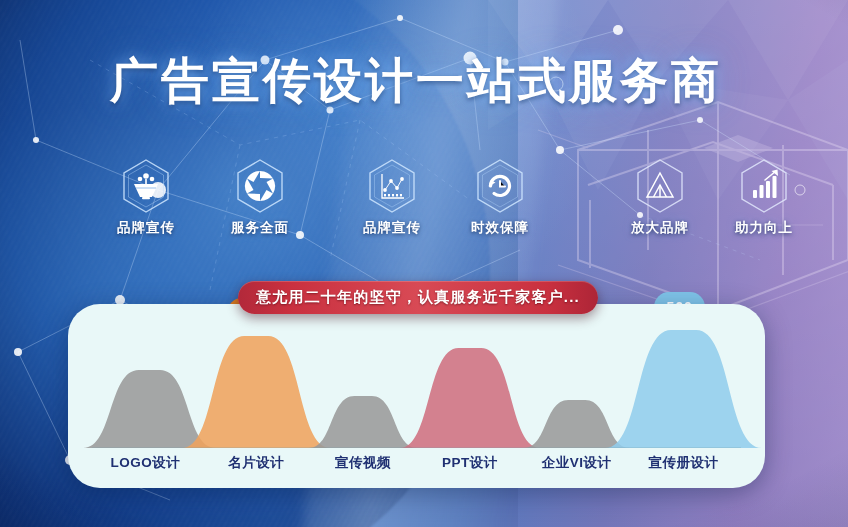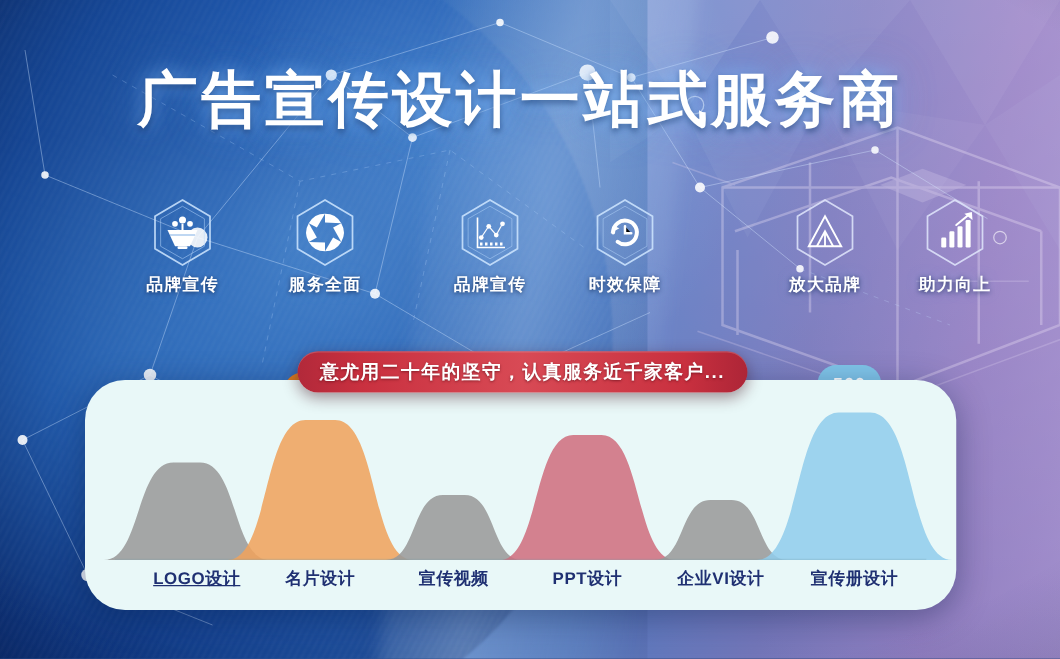--- a/index.html
+++ b/index.html
@@ -338,21 +338,21 @@
     <svg class="panel-svg" width="697" height="184" viewBox="0 0 697 184" id="chart-svg">
         <path d="M 15.179999999999993 144 C 44.986499999999985 144 40.349933333333325 66 70.8188 66 L 92.01453333333332 66 C 122.48339999999999 66 117.84683333333334 144 147.6533333333333 144 Z" fill="#9a9a9a" fill-opacity="0.88"></path>
         <path d="M 114.06493333333333 144 C 147.44821333333334 144 142.25525866666666 32 176.38038933333334 32 L 200.11961066666666 32 C 234.24474133333334 32 229.05178666666666 144 262.43506666666667 144 Z" fill="#efa35d" fill-opacity="0.88"></path>
         <path d="M 240.76926666666665 144 C 265.2105966666667 144 261.408612 92 286.39308266666666 92 L 303.77358399999997 92 C 328.7580546666666 92 324.95606999999995 144 349.39739999999995 144 Z" fill="#9a9a9a" fill-opacity="0.88"></path>
         <path d="M 331.70579999999995 144 C 363.30069 144 358.3859293333333 44 390.68292799999995 44 L 413.1504053333333 44 C 445.44740399999995 44 440.5326433333333 144 472.1275333333333 144 Z" fill="#cf7080" fill-opacity="0.88"></path>
         <path d="M 455.7606666666667 144 C 479.60586666666666 144 475.89661333333333 96 500.27170666666666 96 L 517.2282933333333 96 C 541.6033866666667 96 537.8941333333333 144 561.7393333333333 144 Z" fill="#9a9a9a" fill-opacity="0.88"></path>
         <path d="M 537.4240666666666 144 C 572.5957366666667 144 567.1245879999999 26 603.0778506666666 26 L 628.088816 26 C 664.0420786666666 26 658.5709299999999 144 693.7425999999999 144 Z" fill="#92cdec" fill-opacity="0.88"></path>
       </svg>
     <div class="axis-line"></div>
     <div class="cat-labels" id="cat-labels">
-        <div class="cat" style="left: 36px; width: 106.833px; text-decoration: underline;">LOGO设计</div>
+        <div class="cat" style="left: 24px; width: 106.833px;">LOGO设计</div>
         <div class="cat" style="left: 134.833px; width: 106.833px;">名片设计</div>
         <div class="cat" style="left: 241.667px; width: 106.833px;">宣传视频</div>
         <div class="cat" style="left: 348.5px; width: 106.833px;">PPT设计</div>
         <div class="cat" style="left: 455.333px; width: 106.833px;">企业VI设计</div>
         <div class="cat" style="left: 562.167px; width: 106.833px;">宣传册设计</div>
       </div>
   </div>
   <div id="bubbles">
       <div class="bubble" style="width: 51px; background: rgb(111, 111, 111); color: rgb(111, 111, 111); left: 119.917px; top: 332px;">
         <span style="color: rgb(255, 255, 255);">290</span>

